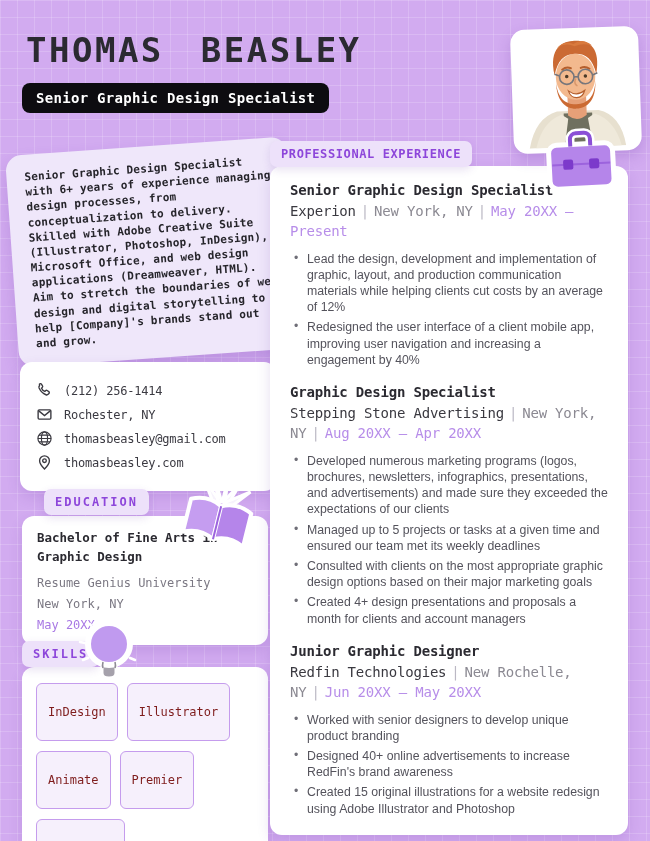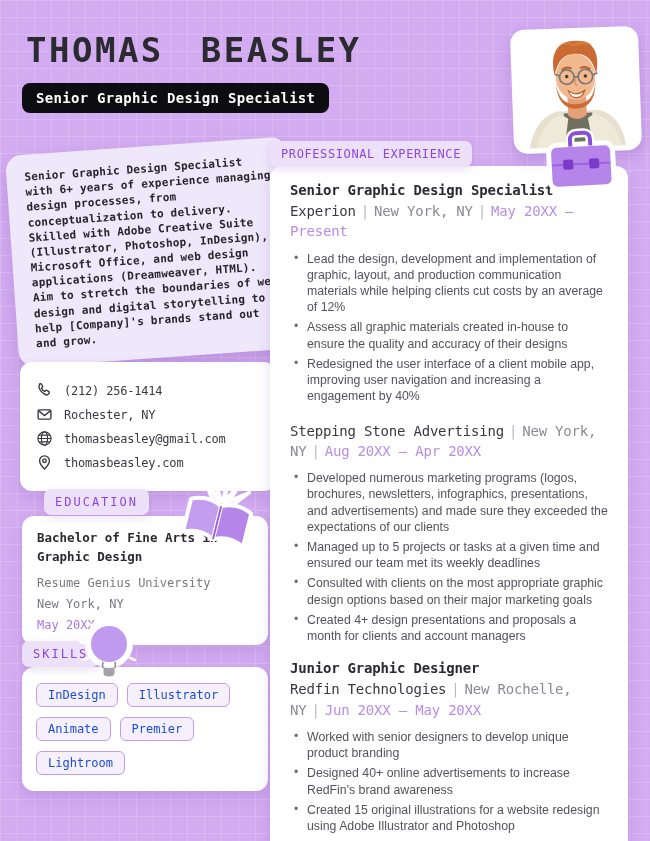--- a/index.html
+++ b/index.html
@@ -33,21 +33,21 @@
     box-shadow:0 6px 14px rgba(100,50,160,.22);
     z-index:2;
   }
   .photo-card svg{width:100%;height:100%;border-radius:10px;display:block;}
   .briefcase-sticker{position:absolute;left:543px;top:122px;width:76px;height:70px;z-index:3;}
 
   
   .pill{
     position:absolute;display:inline-block;
     background:#ede1fa;color:#8d46da;
-    font-size:12px;font-weight:400;letter-spacing:.6px;
+    font-size:12px;font-weight:700;letter-spacing:.6px;
     padding:6px 11px;border-radius:7px;
     box-shadow:0 3px 8px rgba(100,50,160,.14);
     z-index:2;white-space:nowrap;
   }
   .card{
     position:absolute;background:#fff;border-radius:12px;
     box-shadow:0 6px 14px rgba(100,50,160,.16);
   }
 
   
@@ -71,21 +71,21 @@
   .edu-school,.edu-loc{margin:0 0 5px 0;font-size:12px;color:#7b7883;line-height:1.4;}
   .edu-date{margin:0;font-size:12px;color:#a878e4;}
   .book-sticker{position:absolute;left:176px;top:478px;width:86px;height:74px;z-index:3;}
 
   .skills-pill{left:22px;top:641px;letter-spacing:2px;}
   .bulb-sticker{position:absolute;left:76px;top:616px;width:66px;height:72px;z-index:3;}
   .skills-card{left:22px;top:667px;width:218px;padding:16px 14px;}
   .chip-list{display:flex;flex-wrap:wrap;gap:10px 9px;}
   .chip{
     background:#f6f0fc;border:1.5px solid #c59ced;border-radius:6px;
-    padding:4px 11px;font-size:12px;color:#1d4ed8;white-space:nowrap;
+    padding:21px 11px;font-size:12px;color:#7f1d1d;white-space:nowrap;
   }
 
   
   .exp-pill{left:270px;top:141px;}
   .exp-card{left:270px;top:166px;width:358px;padding:16px 20px 14px 20px;box-sizing:border-box;}
   .job{margin-bottom:16px;}
   .job:last-child{margin-bottom:0;}
   .job-title{margin:0 0 3px 0;font-size:14px;font-weight:700;color:#2b2a31;letter-spacing:-.2px;}
   .job-meta{margin:0 0 9px 0;font-size:14px;line-height:1.45;letter-spacing:-.2px;color:#3a3940;}
   .job-meta .company{color:#3a3940;}
@@ -244,25 +244,25 @@
   </div>
 
   <div class="pill exp-pill">PROFESSIONAL EXPERIENCE</div>
   <div class="card exp-card">
     <div>
         <article class="job">
     <h3 class="job-title">Senior Graphic Design Specialist</h3>
     <p class="job-meta"><span class="company">Experion</span><span class="sep">|</span><span class="loc">New York, NY</span><span class="sep">|</span><span class="dates">May 20XX – Present</span></p>
     <ul class="bullets">
             <li>Lead the design, development and implementation of graphic, layout, and production communication materials while helping clients cut costs by an average of 12%</li>
-            <li>Assess all graphic materials created in-house to ensure the quality and accuracy of their designs</li>
             <li>Redesigned the user interface of a client mobile app, improving user navigation and increasing a engagement by 40%</li>
           </ul>
   </article>
         <article class="job">
+    <h3 class="job-title">Graphic Design Specialist</h3>
     <p class="job-meta"><span class="company">Stepping Stone Advertising</span><span class="sep">|</span><span class="loc">New York, NY</span><span class="sep">|</span><span class="dates">Aug 20XX – Apr 20XX</span></p>
     <ul class="bullets">
             <li>Developed numerous marketing programs (logos, brochures, newsletters, infographics, presentations, and advertisements) and made sure they exceeded the expectations of our clients</li>
             <li>Managed up to 5 projects or tasks at a given time and ensured our team met its weekly deadlines</li>
             <li>Consulted with clients on the most appropriate graphic design options based on their major marketing goals</li>
             <li>Created 4+ design presentations and proposals a month for clients and account managers</li>
           </ul>
   </article>
         <article class="job">
     <h3 class="job-title">Junior Graphic Designer</h3>

